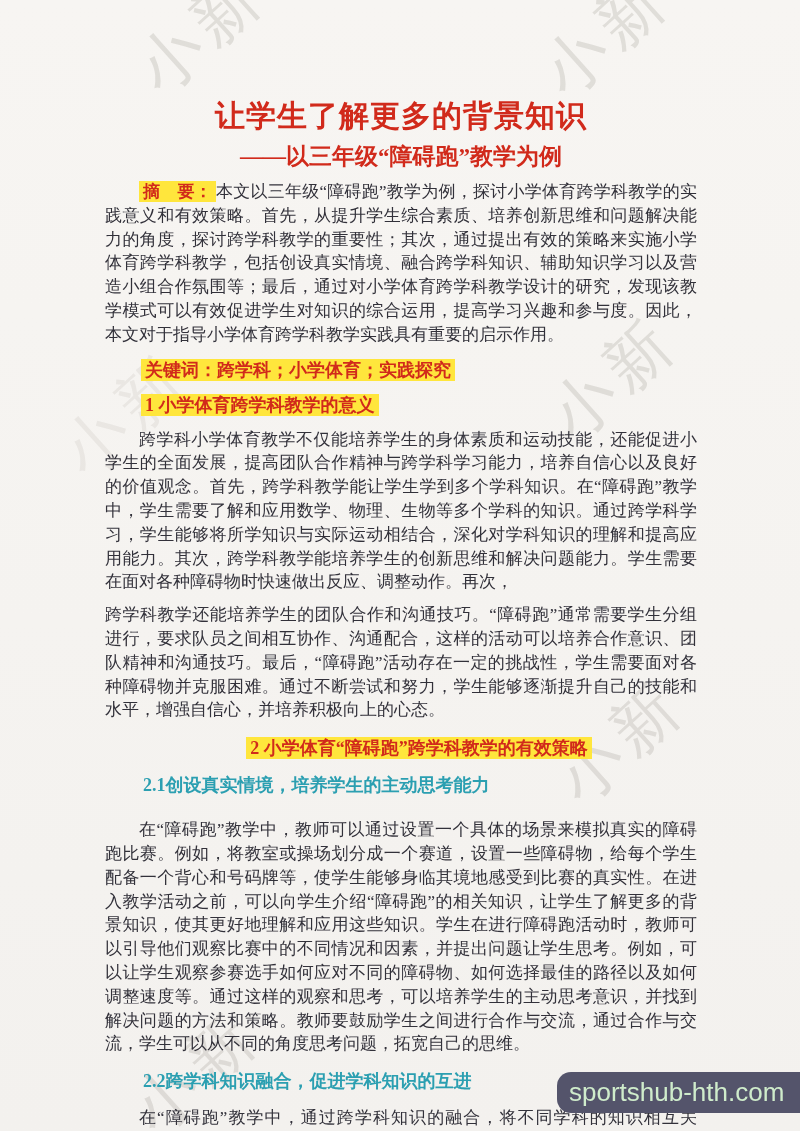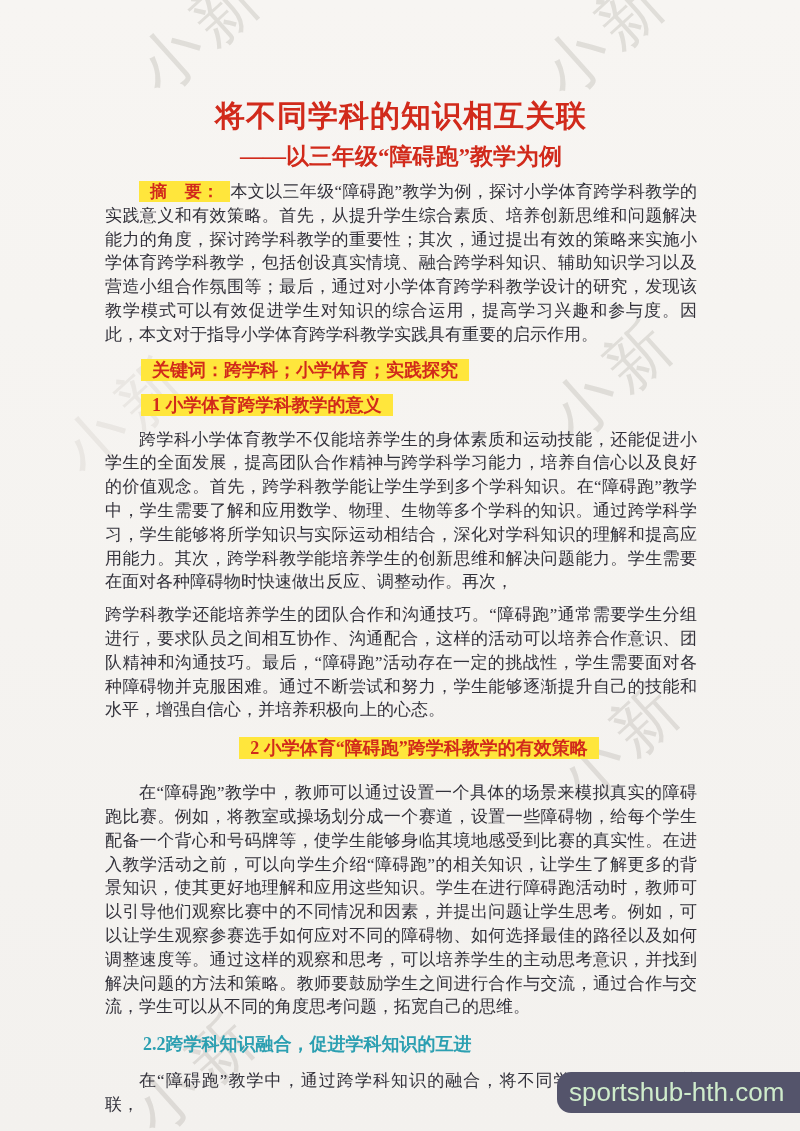--- a/index.html
+++ b/index.html
@@ -57,21 +57,21 @@
     margin:0;
     margin-top:11px;
     font-size:17px;
     line-height:23.8px;
     text-align:justify;
     text-justify:inter-ideograph;
   }
   p.para.indent{text-indent:2em;}
   .hl{
     background:var(--highlight-yellow,#ffe63c);
-    padding:1px 11px;
+    padding:1px 4px;
   }
   .red-bold{
     color:var(--accent-red,#d12a1b);
     font-weight:bold;
   }
   .kw-line,.h-yellow{
     margin:0;
     margin-top:11px;
     margin-left:36px;
     font-size:18px;
@@ -109,36 +109,37 @@
 
   <div class="wm" style="left:120px;top:-8px;">小新</div>
   <div class="wm" style="left:525px;top:-5px;">小新</div>
   <div class="wm" style="left:533px;top:338px;">小新</div>
   <div class="wm faint" style="left:45px;top:375px;">小新</div>
   <div class="wm" style="left:540px;top:702px;">小新</div>
   <div class="wm" style="left:115px;top:1032px;">小新</div>
 
   <div class="doc">
 
-    <div class="title">将不同学科的知识相互关联</div>
+    <div class="title">让学生了解更多的背景知识</div>
 
     <div class="subtitle">——以三年级“障碍跑”教学为例</div>
 
     <p class="para indent abstract"><span class="hl red-bold">摘　要：</span><span>本文以三年级“障碍跑”教学为例，探讨小学体育跨学科教学的实践意义和有效策略。首先，从提升学生综合素质、培养创新思维和问题解决能力的角度，探讨跨学科教学的重要性；其次，通过提出有效的策略来实施小学体育跨学科教学，包括创设真实情境、融合跨学科知识、辅助知识学习以及营造小组合作氛围等；最后，通过对小学体育跨学科教学设计的研究，发现该教学模式可以有效促进学生对知识的综合运用，提高学习兴趣和参与度。因此，本文对于指导小学体育跨学科教学实践具有重要的启示作用。</span></p>
 
     <p class="kw-line"><span class="hl red-bold">关键词：跨学科；小学体育；实践探究</span></p>
 
     <p class="h-yellow"><span class="hl red-bold">1 小学体育跨学科教学的意义</span></p>
 
     <p class="para indent">跨学科小学体育教学不仅能培养学生的身体素质和运动技能，还能促进小学生的全面发展，提高团队合作精神与跨学科学习能力，培养自信心以及良好的价值观念。首先，跨学科教学能让学生学到多个学科知识。在“障碍跑”教学中，学生需要了解和应用数学、物理、生物等多个学科的知识。通过跨学科学习，学生能够将所学知识与实际运动相结合，深化对学科知识的理解和提高应用能力。其次，跨学科教学能培养学生的创新思维和解决问题能力。学生需要在面对各种障碍物时快速做出反应、调整动作。再次，</p>
 
     <p class="para" style="margin-top:9px;">跨学科教学还能培养学生的团队合作和沟通技巧。“障碍跑”通常需要学生分组进行，要求队员之间相互协作、沟通配合，这样的活动可以培养合作意识、团队精神和沟通技巧。最后，“障碍跑”活动存在一定的挑战性，学生需要面对各种障碍物并克服困难。通过不断尝试和努力，学生能够逐渐提升自己的技能和水平，增强自信心，并培养积极向上的心态。</p>
 
     <p class="h-yellow" style="margin-top:14px;text-align:center;"><span class="hl red-bold">2 小学体育“障碍跑”跨学科教学的有效策略</span></p>
 
+    <p class="h-teal">2.1创设真实情境，培养学生的主动思考能力</p>
 
     <p class="para indent" style="margin-top:21px;">在“障碍跑”教学中，教师可以通过设置一个具体的场景来模拟真实的障碍跑比赛。例如，将教室或操场划分成一个赛道，设置一些障碍物，给每个学生配备一个背心和号码牌等，使学生能够身临其境地感受到比赛的真实性。在进入教学活动之前，可以向学生介绍“障碍跑”的相关知识，让学生了解更多的背景知识，使其更好地理解和应用这些知识。学生在进行障碍跑活动时，教师可以引导他们观察比赛中的不同情况和因素，并提出问题让学生思考。例如，可以让学生观察参赛选手如何应对不同的障碍物、如何选择最佳的路径以及如何调整速度等。通过这样的观察和思考，可以培养学生的主动思考意识，并找到解决问题的方法和策略。教师要鼓励学生之间进行合作与交流，通过合作与交流，学生可以从不同的角度思考问题，拓宽自己的思维。</p>
 
     <p class="h-teal">2.2跨学科知识融合，促进学科知识的互进</p>
 
     <p class="para indent" style="margin-top:13px;">在“障碍跑”教学中，通过跨学科知识的融合，将不同学科的知识相互关联，</p>
 
   </div>
 
   <div class="badge">

